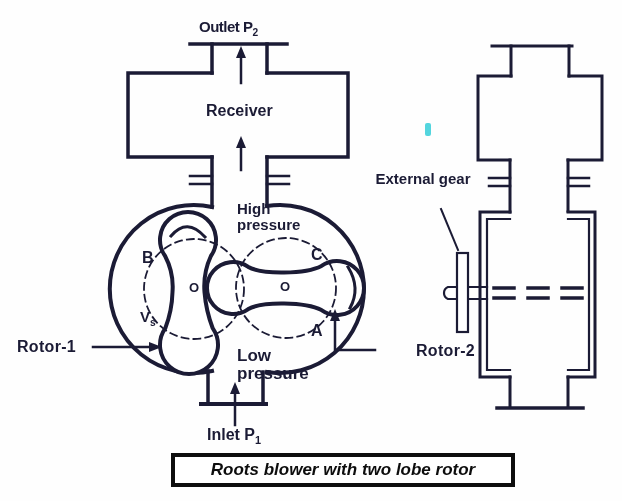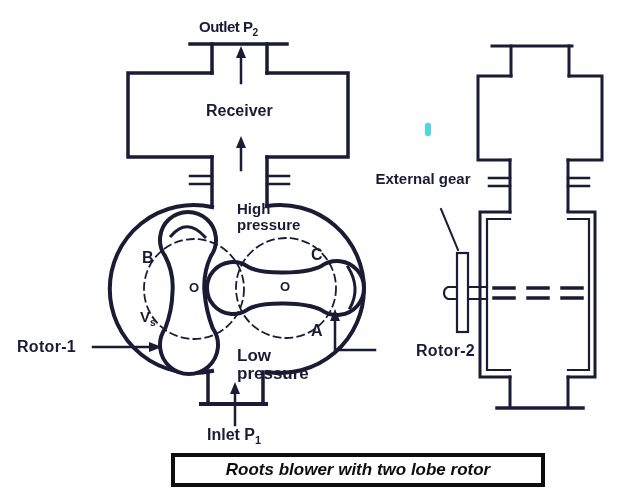--- a/index.html
+++ b/index.html
@@ -5,21 +5,21 @@
   :root { --ink:#1b1b35; --accent:#35ced8; --cap:#0d0d0d; --bg:#fefefe; }
   html,body { margin:0; padding:0; background:#fff; }
   .stage { position:relative; width:622px; height:501px; background:var(--bg); overflow:hidden;
            font-family:"Liberation Sans", sans-serif; }
   .stage svg { position:absolute; left:0; top:0; }
   .ln   { stroke:var(--ink); fill:none; stroke-linecap:square; }
   .fillw{ fill:#fff; }
   .inkf { fill:var(--ink); stroke:none; }
   .lbl  { position:absolute; color:var(--ink); font-weight:700; line-height:1.06; white-space:nowrap; }
   .lbl sub { font-size:0.68em; line-height:0; }
-  .caption-box { position:absolute; left:171px; top:453px; width:374px; height:34px; box-sizing:border-box;
+  .caption-box { position:absolute; left:171px; top:453px; width:344px; height:34px; box-sizing:border-box;
                  border:4px solid var(--cap); background:#fff; display:flex; align-items:center; justify-content:center; }
   .caption-text { font-style:italic; font-weight:700; font-size:17px; color:var(--cap); white-space:nowrap; }
   .cyan-mark { position:absolute; left:425px; top:123px; width:6px; height:13px; border-radius:2px;
                background:var(--accent); opacity:.85; }
 </style>
 </head>
 <body>
 
 <div class="stage">
 

